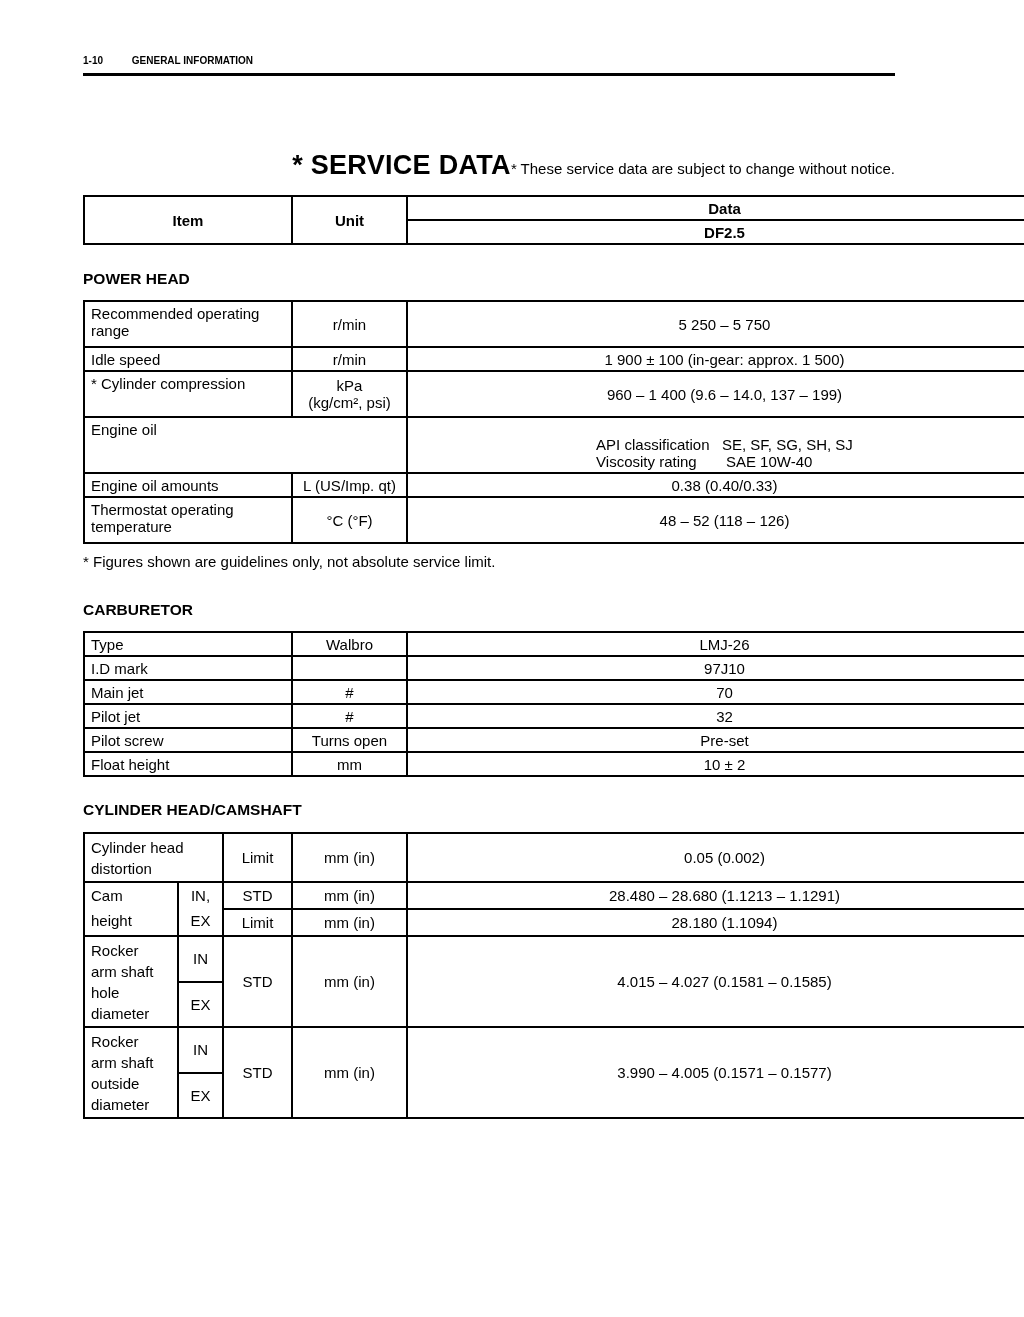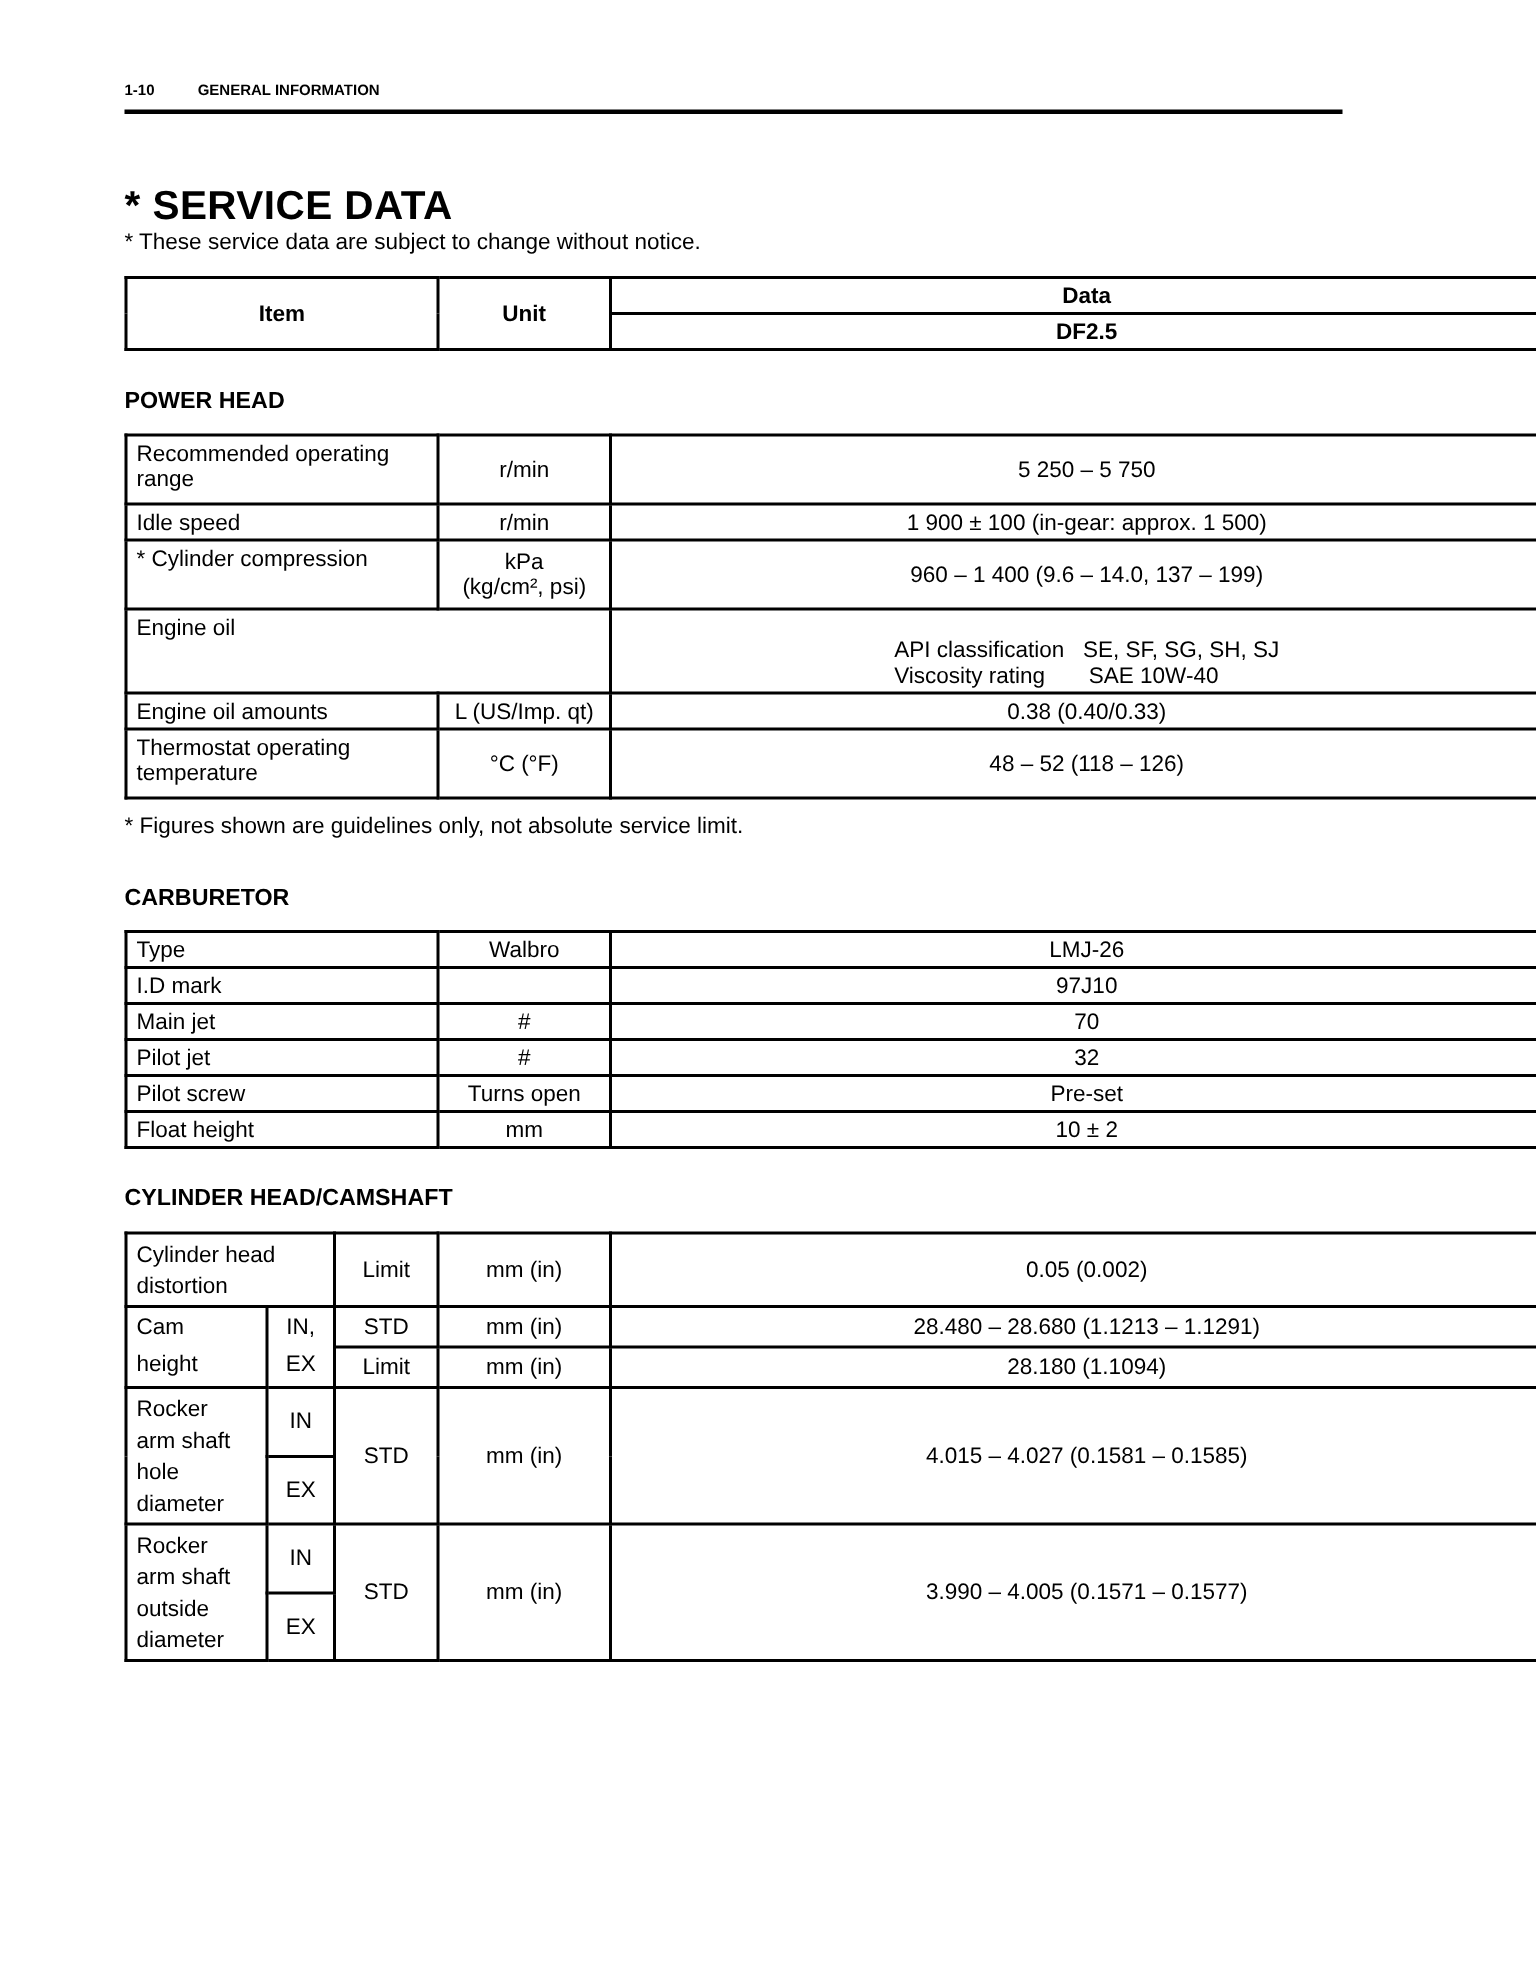--- a/index.html
+++ b/index.html
@@ -10,21 +10,21 @@
     color: #000000;
     font-family: "Liberation Sans", "DejaVu Sans", sans-serif;
     font-size: 15px;
   }
   .content { margin-left: 83px; width: 812px; padding-top: 55px; }
 
   .page-header { font-size: 10px; font-weight: bold; }
   .page-header .page-num { display: inline-block; margin-right: 26px; }
   .rule { height: 3px; background: #000; margin-top: 7px; }
 
-  .title-row { display: flex; justify-content: flex-end; align-items: baseline; margin-top: 46px; flex-direction: column; }
+  .title-row { display: flex; justify-content: flex-end; align-items: baseline; margin-top: 74px; }
   .doc-title { font-size: 27px; font-weight: bold; letter-spacing: 0.3px; }
   .title-note { font-size: 15px; }
 
   table { border-collapse: collapse; width: 960px; table-layout: fixed; }
   td { border: 2px solid #000; padding: 2px 6px; vertical-align: middle; font-size: 15px; }
   .c { text-align: center; padding-left: 2px; padding-right: 2px; }
   .left { text-align: left; }
   .top { vertical-align: top; padding-top: 3px; }
   .bold { font-weight: bold; }
   .pre { white-space: pre-line; }

